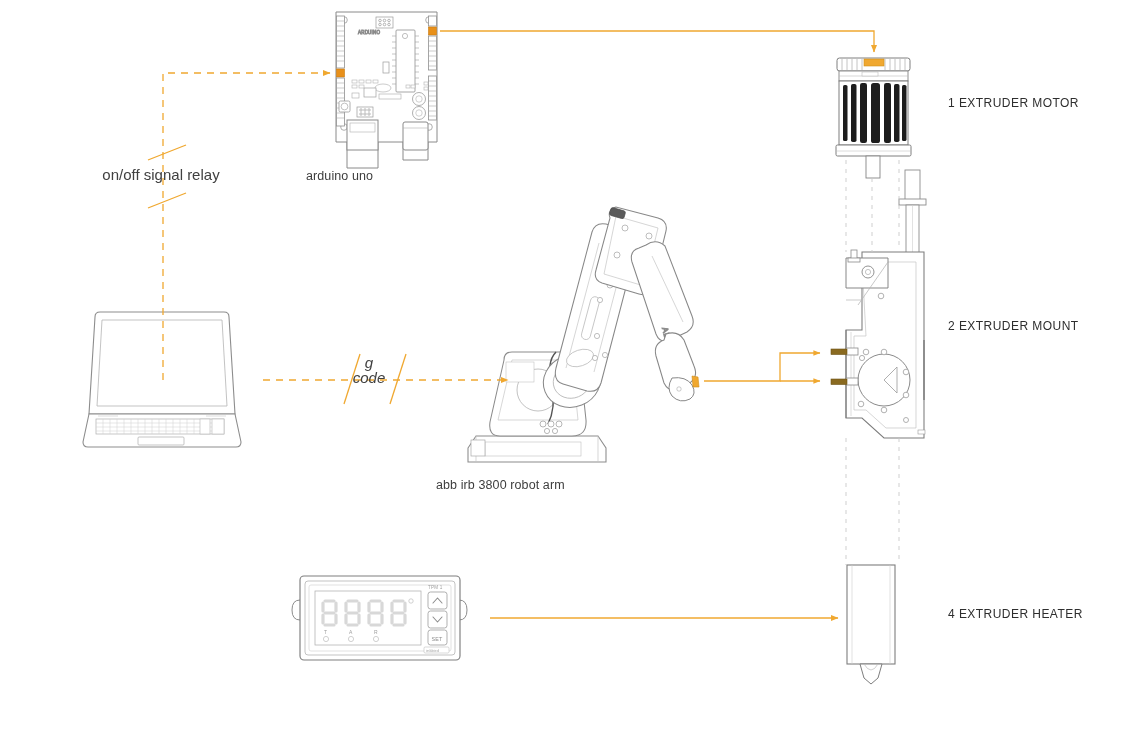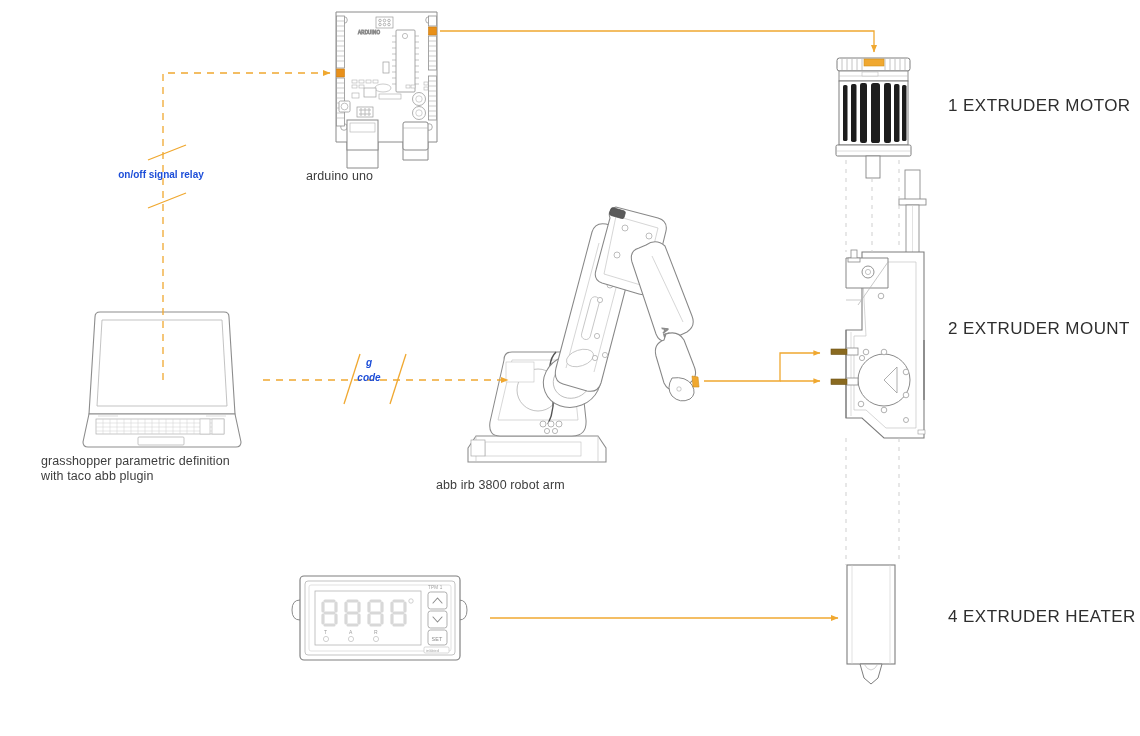--- a/index.html
+++ b/index.html
@@ -32,35 +32,34 @@
     font-size: 12.5px;
     color: #3d3d3d;
     text-align: left;
     letter-spacing: 0.1px;
     line-height: 15px;
     white-space: pre-line;
   }
   .rlabel {
     position: absolute;
     font-family: "Liberation Sans", sans-serif;
-    font-size: 17px;
+    font-size: 12px;
     color: #2e2e2e;
     letter-spacing: 0.45px;
     white-space: nowrap;
   }
   .flowlabel {
     position: absolute;
     font-family: "Liberation Sans", sans-serif;
-    font-size: 10px;
+    font-size: 15px;
     font-style: italic;
-    color: #1d4ed8;
+    color: #404040;
     line-height: 15px;
     text-align: center;
     white-space: pre-line;
-    font-weight: bold;
   }
 </style>
 </head>
 <body>
 
 <div id="diagram-root">
 
   <svg class="layer-svg" viewBox="0 0 1140 736">
     <defs>
       <marker id="arrOrange" markerWidth="9" markerHeight="9" refX="7.5" refY="3.2" orient="auto" markerUnits="userSpaceOnUse">
@@ -515,22 +514,20 @@
       <path d="M780,381 L820,381" marker-end="url(#arrOrangeSm)"></path>
     </g>
 
     <g>
       <path d="M490,618 L838,618" fill="none" stroke="#f0a830" stroke-width="1.3" marker-end="url(#arrOrange)"></path>
     </g>
   </svg>
 
   <div class="caption" style="left:306px; top:169px; width:160px;">arduino uno</div>
 
-  <div class="caption" style="left:41px; top:454px; width:240px;">grasshopper parametric definition
-with taco abb plugin</div>
 
   <div class="caption" style="left:436px; top:478px; width:200px;">abb irb 3800 robot arm</div>
 
 
   <div class="flowlabel" style="left:81px; top:167px; width:160px; font-style:normal;">on/off signal relay</div>
 
   <div class="flowlabel" style="left:339px; top:355px; width:60px;">g
 code</div>
 
   <div class="rlabel" style="left:948px; top:96px;">1 EXTRUDER MOTOR</div>

